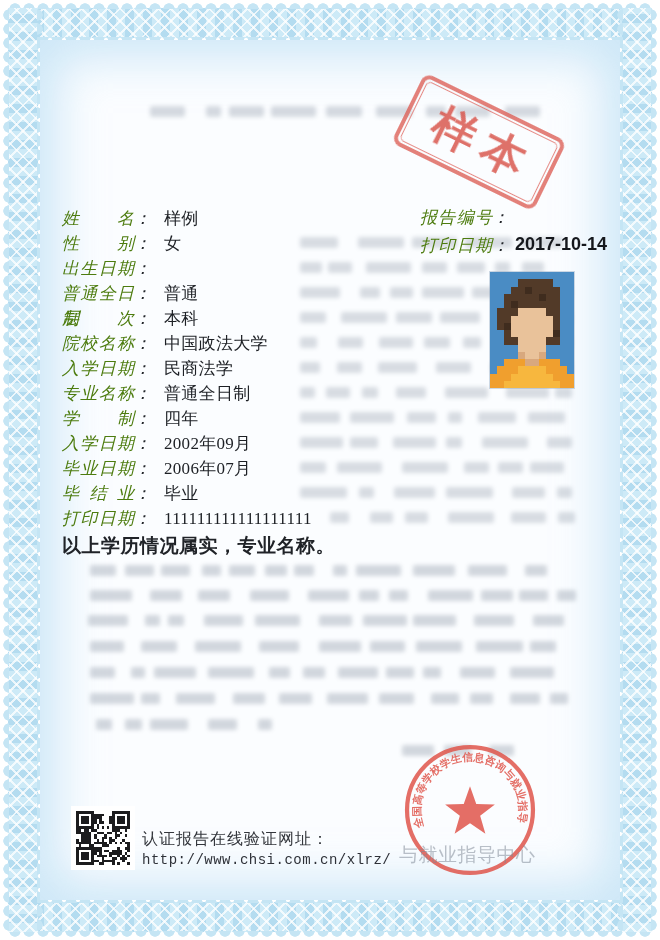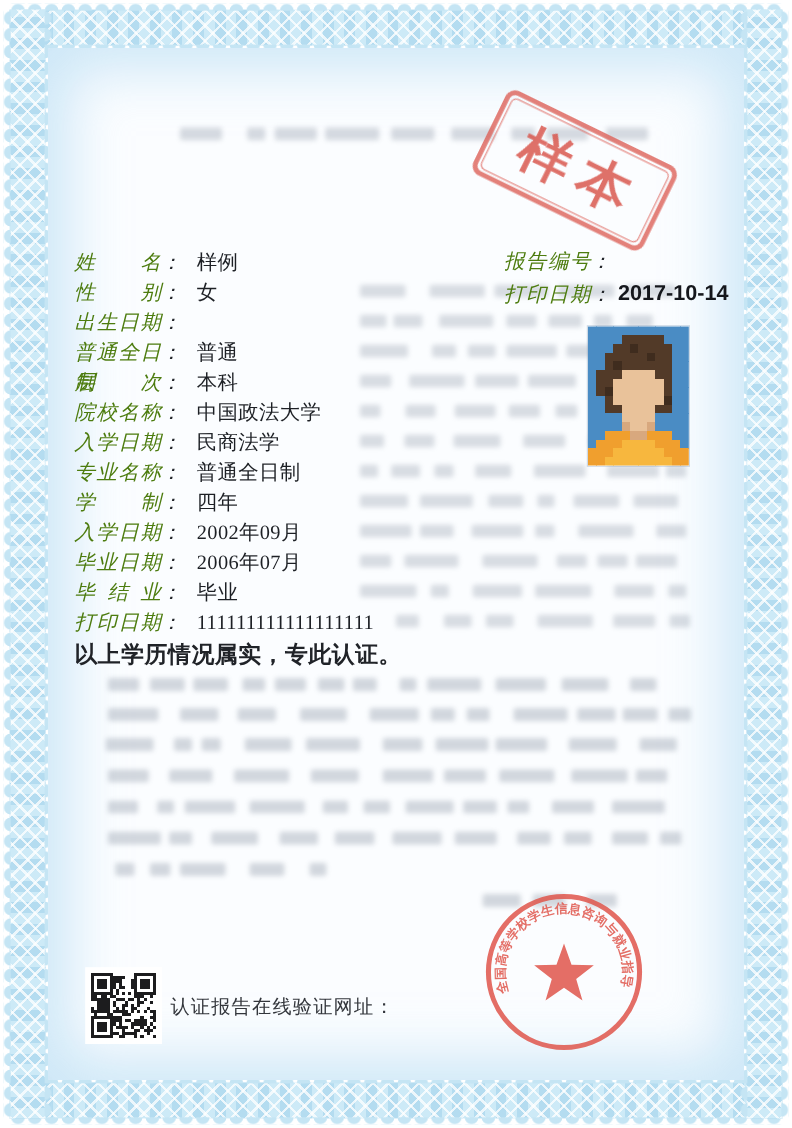--- a/index.html
+++ b/index.html
@@ -188,21 +188,21 @@
         <span class="colon">：</span>
         <span class="fvalue">毕业</span>
       </div>
       <div class="frow">
         <span class="label">打印日期</span>
         <span class="colon">：</span>
         <span class="fvalue">111111111111111111</span>
       </div>
     </div>
 
-  <div class="conclusion">以上学历情况属实，专此认证。</div>
+  <div class="conclusion">以上学历情况属实，专业名称。</div>
 
   <svg class="photo" viewBox="0 0 12 16" preserveAspectRatio="none" shape-rendering="crispEdges">
       <rect x="0" y="0" width="1.04" height="1.04" fill="#4a8cc4"></rect>
       <rect x="1" y="0" width="1.04" height="1.04" fill="#4a8cc4"></rect>
       <rect x="2" y="0" width="1.04" height="1.04" fill="#4a8cc4"></rect>
       <rect x="3" y="0" width="1.04" height="1.04" fill="#4a8cc4"></rect>
       <rect x="4" y="0" width="1.04" height="1.04" fill="#4a8cc4"></rect>
       <rect x="5" y="0" width="1.04" height="1.04" fill="#4a8cc4"></rect>
       <rect x="6" y="0" width="1.04" height="1.04" fill="#4a8cc4"></rect>
       <rect x="7" y="0" width="1.04" height="1.04" fill="#4a8cc4"></rect>
@@ -538,31 +538,33 @@
       <rect x="18" y="22" width="1" height="1" fill="#1c1c1e"></rect>
       <rect x="22" y="22" width="1" height="1" fill="#1c1c1e"></rect>
       <path d="M2,2h7v7h-7z M3,3v5h5v-5z" fill="#1c1c1e" fill-rule="evenodd"></path>
       <rect x="4" y="4" width="3" height="3" fill="#1c1c1e"></rect>
       <path d="M16,2h7v7h-7z M17,3v5h5v-5z" fill="#1c1c1e" fill-rule="evenodd"></path>
       <rect x="18" y="4" width="3" height="3" fill="#1c1c1e"></rect>
       <path d="M2,16h7v7h-7z M3,17v5h5v-5z" fill="#1c1c1e" fill-rule="evenodd"></path>
       <rect x="4" y="18" width="3" height="3" fill="#1c1c1e"></rect>
     </svg>
   <div class="qr-caption">认证报告在线验证网址：</div>
+  <div class="qr-url">http://www.chsi.com.cn/xlrz/</div>
 
   <svg class="seal" viewBox="0 0 135 135">
     <circle cx="67.5" cy="67.5" r="62.5" fill="none" stroke="#e0564c" stroke-width="4.2"></circle>
     <path fill="#e0564c" d="M67.5,44 L73.73,61.43 L92.2,61.97 L77.58,73.28 L82.78,91.03 L67.5,80.6 L52.22,91.03 L57.42,73.28 L42.8,61.97 L61.27,61.43 Z"></path>
     <defs>
       <path id="sealArc" d="M21.45,84.26 A49,49 0 1 1 113.55,84.26" fill="none"></path>
     </defs>
     <text font-size="10.6" fill="#e0564c" letter-spacing="0.2" font-family="Liberation Sans, sans-serif" font-weight="600">
       <textPath id="sealTextPath" href="#sealArc" startOffset="0">全国高等学校学生信息咨询与就业指导中心</textPath>
     </text>
   </svg>
+  <div class="wm wm2">与就业指导中心</div>
 
 <div class="blur-row" style="top: 106px; left: 150px; width: 410px; opacity: 0.28;"><i style="width: 35px; margin-right: 21px;"></i><i style="width: 15px; margin-right: 8px;"></i><i style="width: 35px; margin-right: 7px;"></i><i style="width: 45px; margin-right: 10px;"></i><i style="width: 36px; margin-right: 14px;"></i><i style="width: 36px; margin-right: 14px;"></i><i style="width: 20px; margin-right: 9px;"></i><i style="width: 35px; margin-right: 15px;"></i><i style="width: 35px; margin-right: 17px;"></i></div>
     <div class="blur-row" style="top: 237px; left: 300px; width: 272px; opacity: 0.26;"><i style="width: 38px; margin-right: 20px;"></i><i style="width: 46px; margin-right: 8px;"></i><i style="width: 45px; margin-right: 8px;"></i><i style="width: 47px; margin-right: 8px;"></i><i style="width: 43px; margin-right: 12px;"></i></div>
     <div class="blur-row" style="top: 262px; left: 300px; width: 272px; opacity: 0.26;"><i style="width: 22px; margin-right: 6px;"></i><i style="width: 24px; margin-right: 14px;"></i><i style="width: 45px; margin-right: 11px;"></i><i style="width: 25px; margin-right: 10px;"></i><i style="width: 28px; margin-right: 10px;"></i><i style="width: 15px; margin-right: 12px;"></i><i style="width: 22px; margin-right: 17px;"></i></div>
     <div class="blur-row" style="top: 287px; left: 300px; width: 272px; opacity: 0.26;"><i style="width: 40px; margin-right: 20px;"></i><i style="width: 20px; margin-right: 10px;"></i><i style="width: 23px; margin-right: 9px;"></i><i style="width: 42px; margin-right: 8px;"></i><i style="width: 22px; margin-right: 21px;"></i><i style="width: 22px; margin-right: 12px;"></i><i style="width: 23px; margin-right: 16px;"></i></div>
     <div class="blur-row" style="top: 312px; left: 300px; width: 272px; opacity: 0.26;"><i style="width: 26px; margin-right: 15px;"></i><i style="width: 46px; margin-right: 9px;"></i><i style="width: 36px; margin-right: 8px;"></i><i style="width: 40px; margin-right: 15px;"></i><i style="width: 14px; margin-right: 19px;"></i><i style="width: 17px; margin-right: 8px;"></i><i style="width: 19px; margin-right: 20px;"></i></div>
     <div class="blur-row" style="top: 337px; left: 300px; width: 272px; opacity: 0.26;"><i style="width: 17px; margin-right: 21px;"></i><i style="width: 25px; margin-right: 16px;"></i><i style="width: 34px; margin-right: 11px;"></i><i style="width: 26px; margin-right: 13px;"></i><i style="width: 18px; margin-right: 20px;"></i><i style="width: 41px; margin-right: 6px;"></i><i style="width: 24px; margin-right: 11px;"></i></div>
     <div class="blur-row" style="top: 362px; left: 300px; width: 272px; opacity: 0.26;"><i style="width: 20px; margin-right: 17px;"></i><i style="width: 25px; margin-right: 16px;"></i><i style="width: 39px; margin-right: 19px;"></i><i style="width: 35px; margin-right: 20px;"></i><i style="width: 47px; margin-right: 13px;"></i><i style="width: 21px; margin-right: 8px;"></i></div>
     <div class="blur-row" style="top: 387px; left: 300px; width: 272px; opacity: 0.26;"><i style="width: 15px; margin-right: 11px;"></i><i style="width: 24px; margin-right: 12px;"></i><i style="width: 16px; margin-right: 18px;"></i><i style="width: 30px; margin-right: 19px;"></i><i style="width: 43px; margin-right: 18px;"></i><i style="width: 43px; margin-right: 6px;"></i><i style="width: 17px; margin-right: 21px;"></i></div>
     <div class="blur-row" style="top: 412px; left: 300px; width: 272px; opacity: 0.26;"><i style="width: 40px; margin-right: 10px;"></i><i style="width: 44px; margin-right: 13px;"></i><i style="width: 29px; margin-right: 12px;"></i><i style="width: 14px; margin-right: 16px;"></i><i style="width: 38px; margin-right: 12px;"></i><i style="width: 37px; margin-right: 18px;"></i></div>

